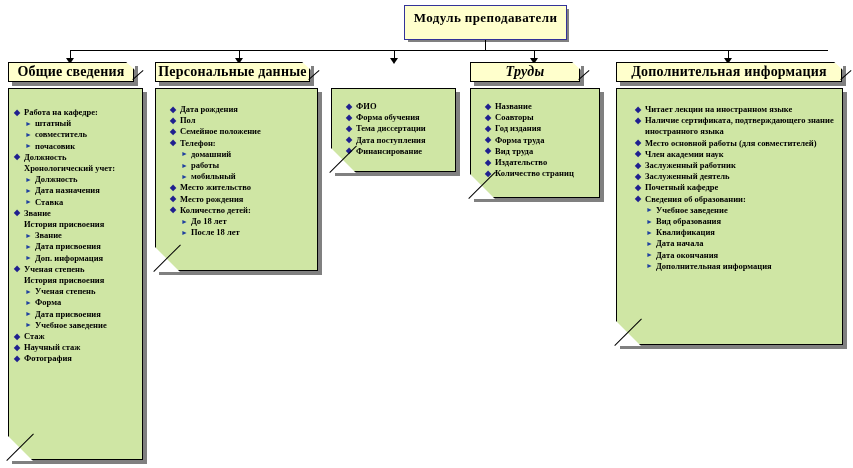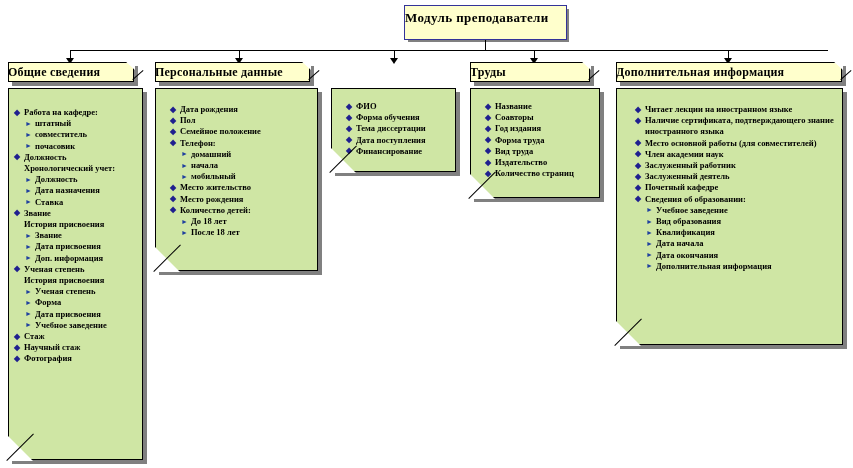--- a/index.html
+++ b/index.html
@@ -11,21 +11,21 @@
     position:relative;
   }
   .canvas{position:absolute;left:0;top:0;width:853px;height:468px;}
 
   
   .root-box{
     position:absolute;
     background:#ffffcc;
     border:1px solid #333399;
     box-sizing:border-box;
-    text-align:left;
+    text-align:center;
     color:#000000;
     font-weight:bold;
     font-size:13px;
     line-height:15px;
     padding-top:4px;
     letter-spacing:.4px;
   }
   .root-box .shadow{
     position:absolute;left:3px;top:3px;right:-3px;bottom:-3px;
     background:#808080;z-index:-1;
@@ -62,23 +62,23 @@
   .tab-notch-line{
     position:absolute;top:-1px;right:-1px;
     width:14px;height:13px;
     border-bottom:1px solid #000000;
     transform-origin:100% 0;
     transform:rotate(-41deg);
     box-sizing:border-box;
   }
   .tab-label{
     position:absolute;left:0;right:0;bottom:2px;
-    text-align:left;
+    text-align:center;
     font-weight:bold;
-    font-size:12px;
+    font-size:14px;
     color:#000000;
     letter-spacing:.2px;
     white-space:nowrap;
   }
 
   
   .note-wrap{position:absolute;}
   .note-shadow{
     position:absolute;left:4px;top:4px;width:100%;height:100%;
     background:#808080;
@@ -212,21 +212,21 @@
   <div class="note-wrap" style="left:155px;top:88px;width:163px;height:183px;">
     <div class="note-shadow"></div>
     <div class="note-shape"></div>
     <div class="note-body" style="padding:16px 4px 4px 14px;">
       <ul class="lvl">
         <li class="item l1"><span class="bul">◆</span><span class="txt">Дата рождения</span></li>
         <li class="item l1"><span class="bul">◆</span><span class="txt">Пол</span></li>
         <li class="item l1"><span class="bul">◆</span><span class="txt">Семейное положение</span></li>
         <li class="item l1"><span class="bul">◆</span><span class="txt">Телефон:</span></li>
         <li class="item l2"><span class="bul">►</span><span class="txt">домашний</span></li>
-        <li class="item l2"><span class="bul">►</span><span class="txt">начала</span></li>
+        <li class="item l2"><span class="bul">►</span><span class="txt">работы</span></li>
         <li class="item l2"><span class="bul">►</span><span class="txt">мобильный</span></li>
         <li class="item l1"><span class="bul">◆</span><span class="txt">Место жительство</span></li>
         <li class="item l1"><span class="bul">◆</span><span class="txt">Место рождения</span></li>
         <li class="item l1"><span class="bul">◆</span><span class="txt">Количество детей:</span></li>
         <li class="item l2"><span class="bul">►</span><span class="txt">До 18 лет</span></li>
         <li class="item l2"><span class="bul">►</span><span class="txt">После 18 лет</span></li>
       </ul>
     </div>
     <div class="note-fold"></div>
     <div class="note-fold-line"></div>
@@ -242,21 +242,21 @@
         <li class="item l1"><span class="bul">◆</span><span class="txt">Форма обучения</span></li>
         <li class="item l1"><span class="bul">◆</span><span class="txt">Тема диссертации</span></li>
         <li class="item l1"><span class="bul">◆</span><span class="txt">Дата поступления</span></li>
         <li class="item l1"><span class="bul">◆</span><span class="txt">Финансирование</span></li>
       </ul>
     </div>
     <div class="note-fold"></div>
     <div class="note-fold-line"></div>
   </div>
 
-  <div class="tab-wrap" style="left:470px;top:62px;width:120px;height:20px;">
+  <div class="tab-wrap" style="left:470px;top:62px;width:110px;height:20px;font-style:italic;">
     <div class="tab-shadow"></div>
     <div class="tab-shape"></div>
     <div class="tab-notch"></div>
     <div class="tab-notch-line"></div>
     <div class="tab-label">Труды</div>
   </div>
 
   <div class="note-wrap" style="left:470px;top:88px;width:130px;height:110px;">
     <div class="note-shadow"></div>
     <div class="note-shape"></div>

